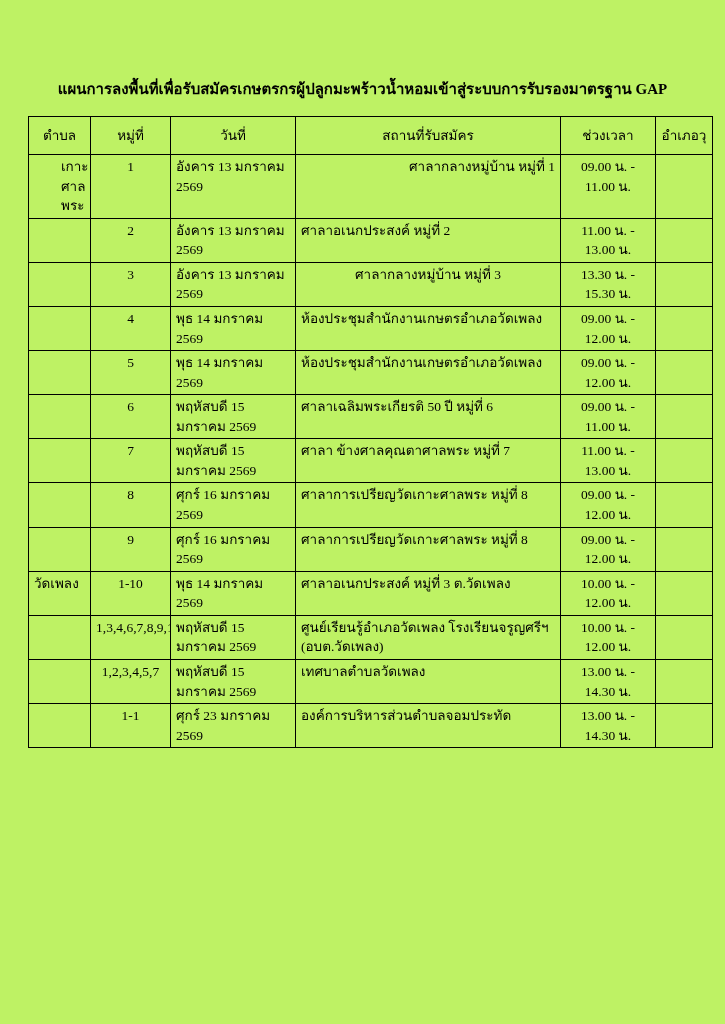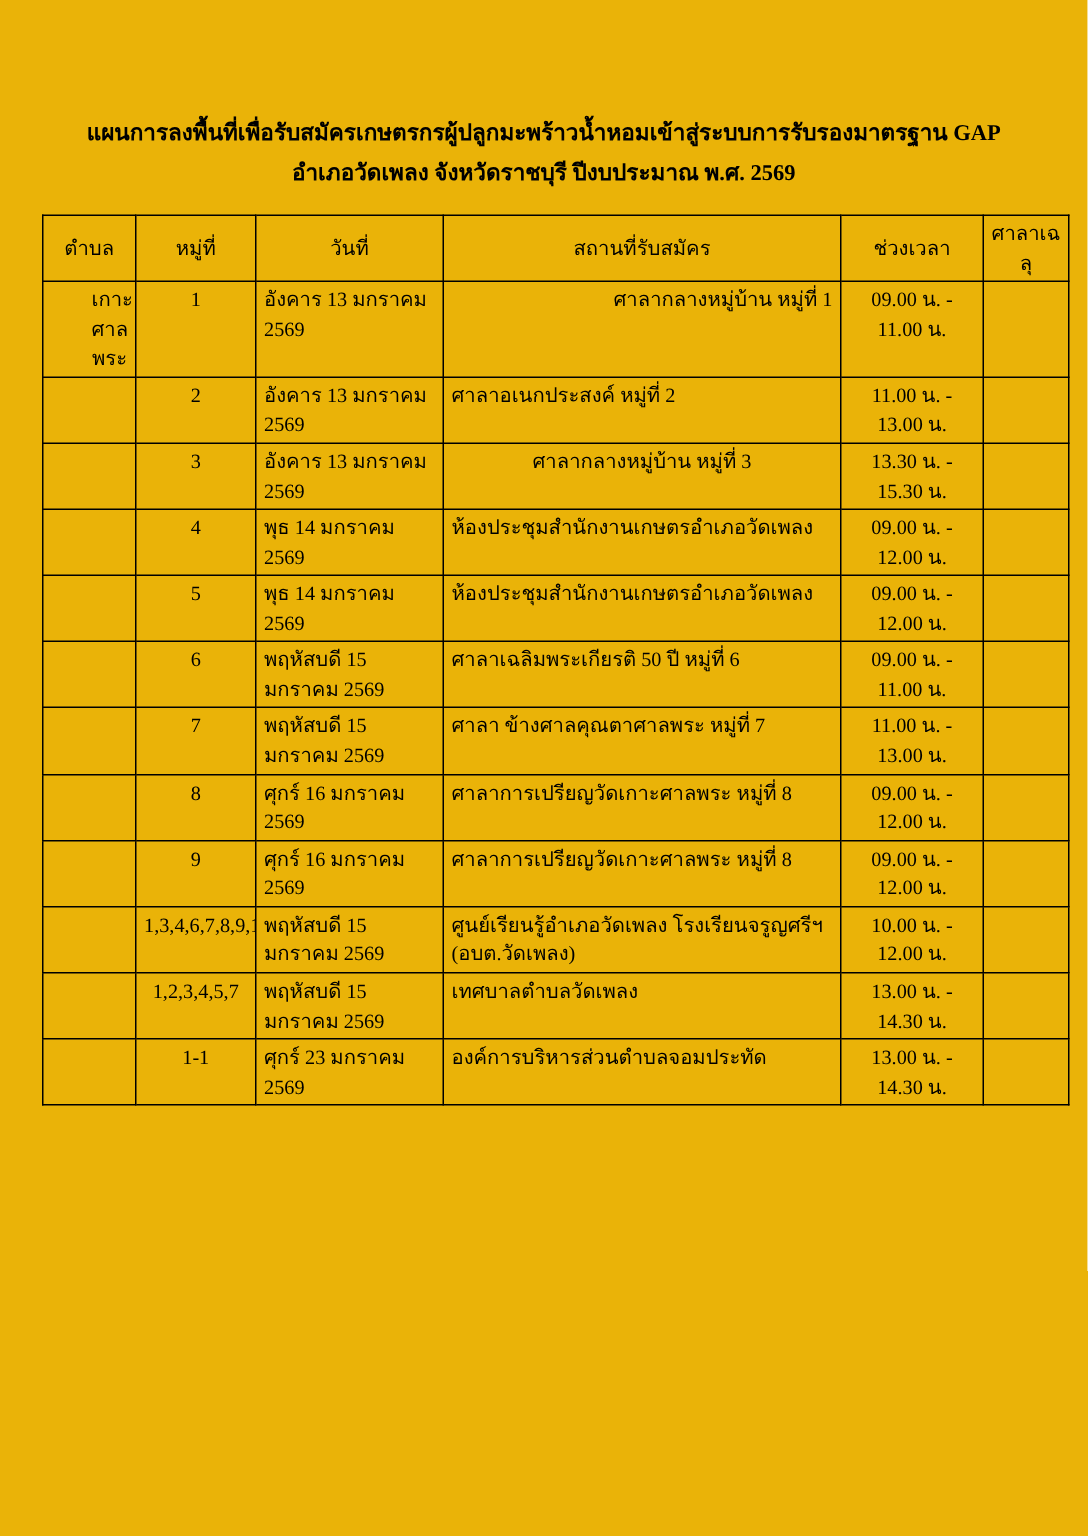--- a/index.html
+++ b/index.html
@@ -7,21 +7,21 @@
     margin: 0;
     padding: 0;
     background: #ffffff;
     color: #000000;
     font-family: "Liberation Serif", "DejaVu Serif", serif;
   }
   .page {
     position: relative;
     width: 725px;
     height: 1024px;
-    background: #eab308;
+    background: #bef264;
     overflow: hidden;
   }
   .title-block {
     padding-top: 76px;
     text-align: center;
     font-weight: bold;
     font-size: 15px;
     line-height: 1.8;
   }
   table.schedule {
@@ -58,45 +58,44 @@
   col.c-time   { width: 95px; }
   col.c-note   { width: 57px; }
 </style>
 </head>
 <body>
 
 <div class="page">
 
   <div class="title-block">
     <div>แผนการลงพื้นที่เพื่อรับสมัครเกษตรกรผู้ปลูกมะพร้าวน้ำหอมเข้าสู่ระบบการรับรองมาตรฐาน GAP</div>
-    <div>อำเภอวัดเพลง จังหวัดราชบุรี ปีงบประมาณ พ.ศ. 2569</div>
   </div>
 
   <table class="schedule">
     <colgroup>
       <col class="c-tambon">
       <col class="c-moo">
       <col class="c-date">
       <col class="c-place">
       <col class="c-time">
       <col class="c-note">
     </colgroup>
     <thead>
       <tr>
         <th>ตำบล</th>
         <th>หมู่ที่</th>
         <th>วันที่</th>
         <th>สถานที่รับสมัคร</th>
         <th>ช่วงเวลา</th>
-        <th>ศาลาเฉลุ</th>
+        <th>อำเภอวุ</th>
       </tr>
     </thead>
     <tbody id="table-body">
         <tr>
-          <td style="text-align: center; padding-left: 32px;">เกาะศาลพระ</td>
+          <td style="text-align: left; padding-left: 32px;">เกาะศาลพระ</td>
           <td style="text-align: center;">1</td>
           <td style="text-align: left;">อังคาร 13 มกราคม 2569</td>
           <td class="place-cell" style="text-align: right;">ศาลากลางหมู่บ้าน หมู่ที่ 1</td>
           <td style="text-align: center;">09.00 น. - 11.00 น.</td>
           <td style="text-align: center;"></td>
         </tr>
         <tr>
           <td style="text-align: left;"></td>
           <td style="text-align: center;">2</td>
           <td style="text-align: left;">อังคาร 13 มกราคม 2569</td>
@@ -154,20 +153,28 @@
         </tr>
         <tr>
           <td style="text-align: left;"></td>
           <td style="text-align: center;">9</td>
           <td style="text-align: left;">ศุกร์ 16 มกราคม 2569</td>
           <td class="place-cell" style="text-align: left;">ศาลาการเปรียญวัดเกาะศาลพระ หมู่ที่ 8</td>
           <td style="text-align: center;">09.00 น. - 12.00 น.</td>
           <td style="text-align: center;"></td>
         </tr>
         <tr>
+          <td style="text-align: left;">วัดเพลง</td>
+          <td style="text-align: center;">1-10</td>
+          <td style="text-align: left;">พุธ 14 มกราคม 2569</td>
+          <td class="place-cell" style="text-align: left;">ศาลาอเนกประสงค์ หมู่ที่ 3 ต.วัดเพลง</td>
+          <td style="text-align: center;">10.00 น. - 12.00 น.</td>
+          <td style="text-align: center;"></td>
+        </tr>
+        <tr>
           <td style="text-align: left;"></td>
           <td style="text-align: center;">1,3,4,6,7,8,9,10</td>
           <td style="text-align: left;">พฤหัสบดี 15 มกราคม 2569</td>
           <td class="place-cell" style="text-align: left;">ศูนย์เรียนรู้อำเภอวัดเพลง โรงเรียนจรูญศรีฯ (อบต.วัดเพลง)</td>
           <td style="text-align: center;">10.00 น. - 12.00 น.</td>
           <td style="text-align: center;"></td>
         </tr>
         <tr>
           <td style="text-align: left;"></td>
           <td style="text-align: center;">1,2,3,4,5,7</td>

